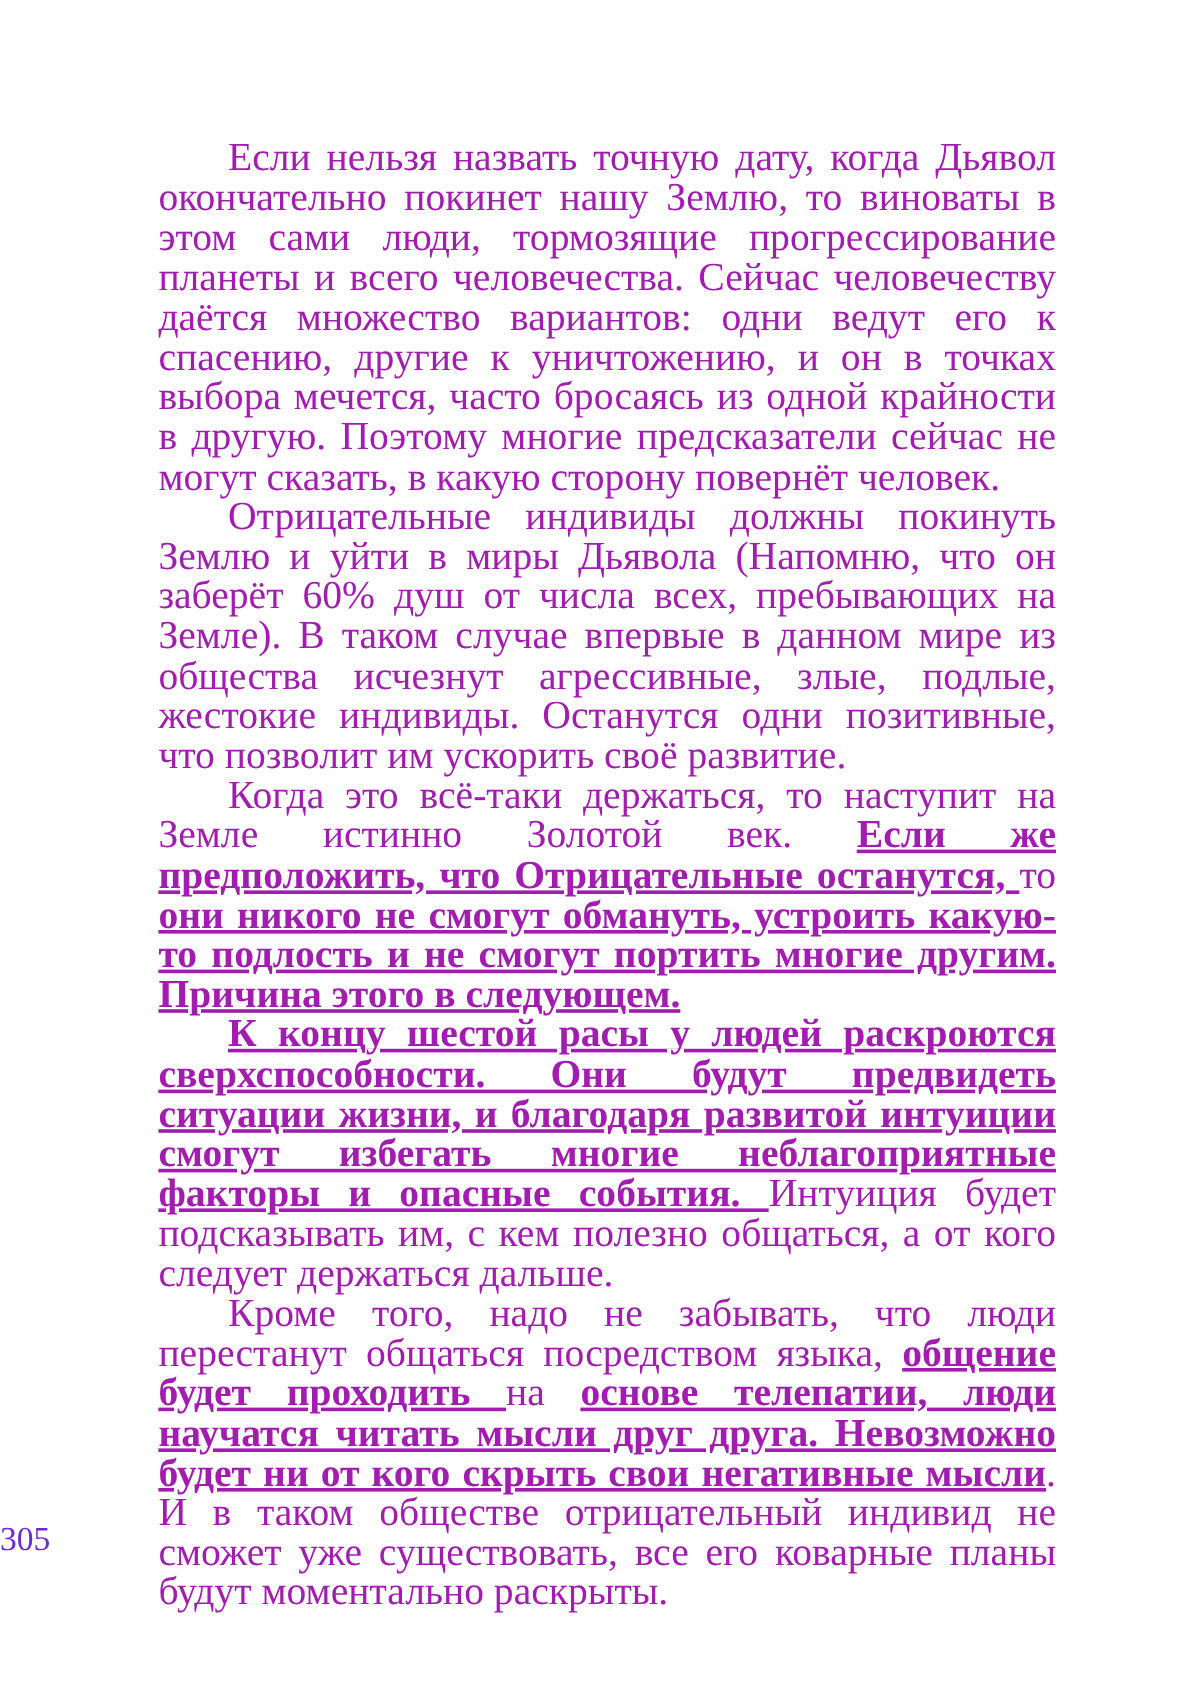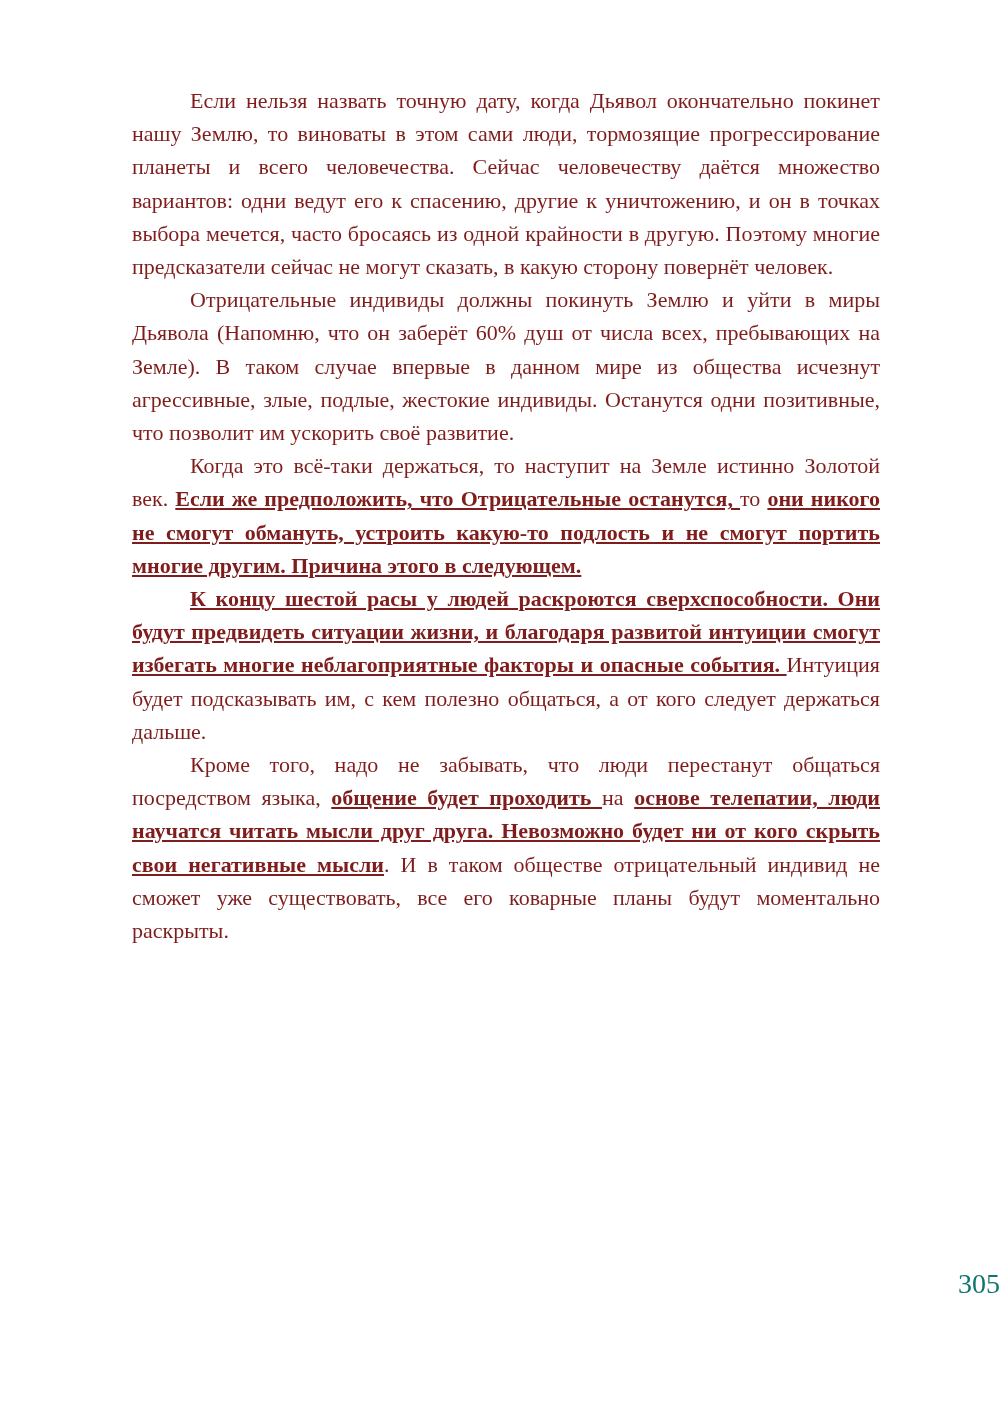--- a/index.html
+++ b/index.html
@@ -14,26 +14,26 @@
     height: 1419px;
     background: #ffffff;
     margin: 0 auto;
     overflow: hidden;
     box-sizing: border-box;
   }
 
   .text-column {
     position: absolute;
     left: 132px;
-    top: 84px;
+    top: 116px;
     width: 748px;
     font-family: "Liberation Serif", "DejaVu Serif", serif;
-    font-size: 22px;
+    font-size: 33px;
     line-height: 33.2px;
-    color: #7f1d1d;
+    color: #a21caf;
     text-align: justify;
     text-justify: inter-word;
     -webkit-hyphens: none;
     hyphens: none;
   }
 
   .para {
     margin: 0;
     padding: 0;
     text-indent: 58px;
@@ -44,24 +44,24 @@
   .para .b {
     font-weight: bold;
     text-decoration: underline;
   }
 
   .page-number {
     position: absolute;
     left: 0;
     top: 1268px;
     width: 1000px;
-    text-align: right;
+    text-align: left;
     font-family: "Liberation Serif", "DejaVu Serif", serif;
     font-size: 28px;
-    color: #0f766e;
+    color: #6d28d9;
   }
 </style>
 </head>
 <body>
 
 <div class="page">
 
   <div class="text-column">
     <p class="para"><span>Если нельзя назвать точную дату, когда Дьявол окончательно покинет нашу Землю, то виноваты в этом сами люди, тормозящие прогрессирование планеты и всего человечества. Сейчас человечеству даётся множество вариантов: одни ведут его к спасению, другие к уничтожению, и он в точках выбора мечется, часто бросаясь из одной крайности в другую. Поэтому многие предсказатели сейчас не могут сказать, в какую сторону повернёт человек.</span></p>
     <p class="para"><span>Отрицательные индивиды должны покинуть Землю и уйти в миры Дьявола (Напомню, что он заберёт 60% душ от числа всех, пребывающих на Земле). В таком случае впервые в данном мире из общества  исчезнут агрессивные, злые, подлые, жестокие индивиды. Останутся одни позитивные, что позволит им ускорить своё развитие.</span></p>

